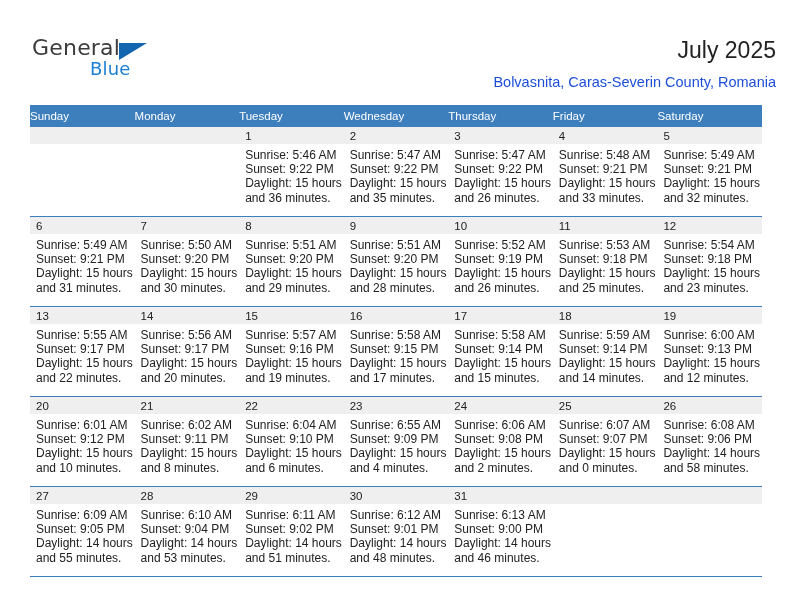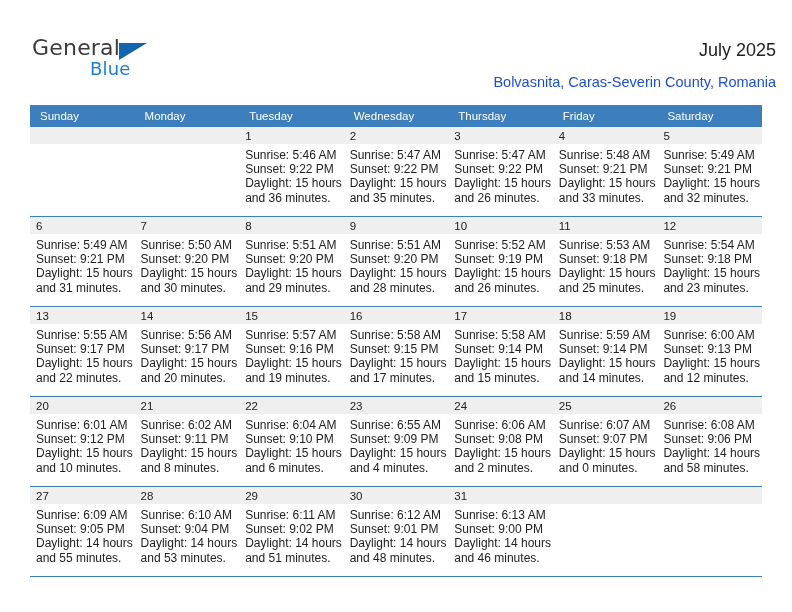--- a/index.html
+++ b/index.html
@@ -68,21 +68,21 @@
     font-family: "DejaVu Sans", sans-serif;
   }
 
   .title-block {
     position: absolute;
     right: 36px;
     top: 34px;
     text-align: right;
   }
   .cal-title {
-    font-size: 18px;
+    font-size: 23px;
     color: #222222;
     line-height: 32px;
     white-space: nowrap;
   }
   .cal-subtitle {
     margin-top: 7px;
     font-size: 14.5px;
     color: #1d4ed8;
     line-height: 18px;
     white-space: nowrap;
@@ -97,21 +97,21 @@
     border-collapse: collapse;
     table-layout: fixed;
   }
 
   .dow-row th {
     background: #3d7ebd;
     color: #ffffff;
     font-size: 11.5px;
     font-weight: normal;
     text-align: left;
-    padding: 5px 0 5px 10px;
+    padding: 5px 0 5px 0;
     height: 11px;
     border: none;
   }
 
   .week-row td {
     vertical-align: top;
     padding: 0;
     border-top: 1px solid #3d7ebd;
     height: 89px;
     box-sizing: border-box;

